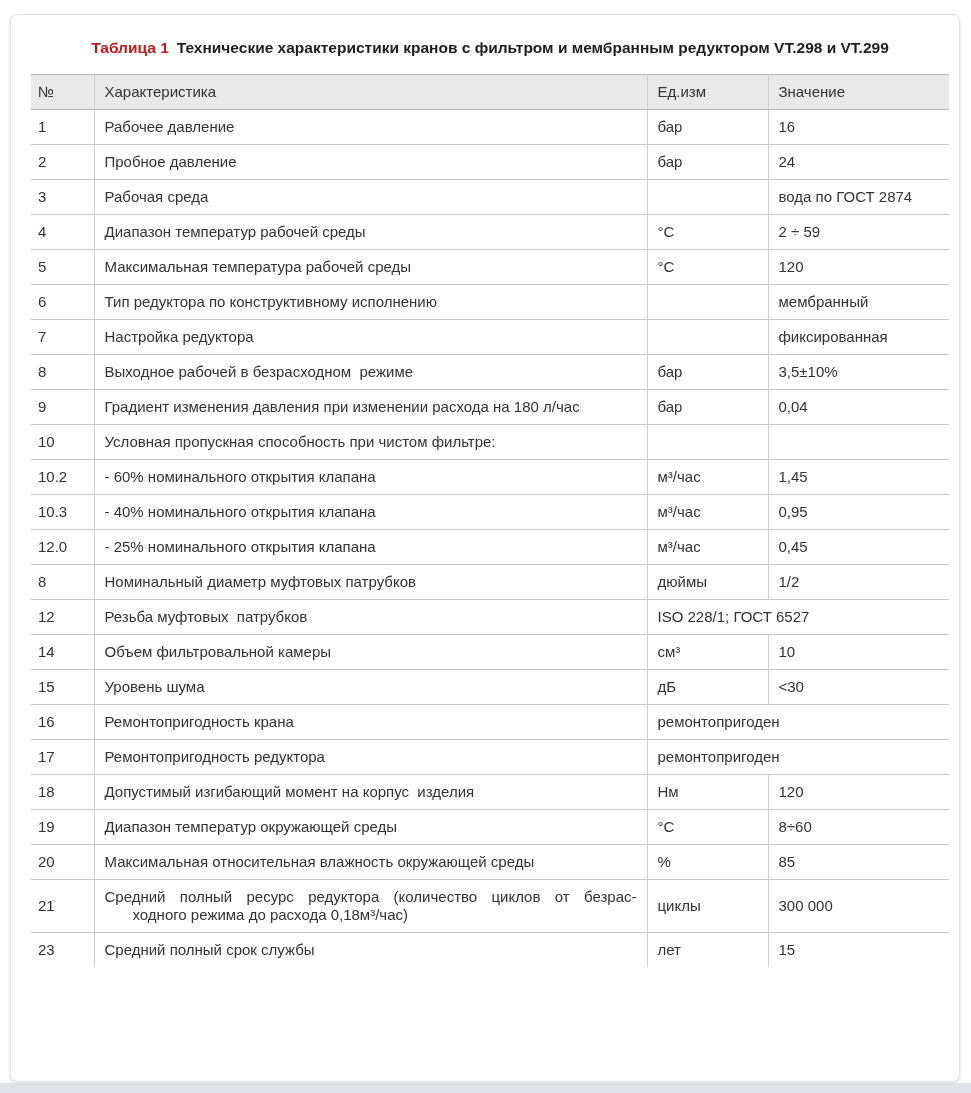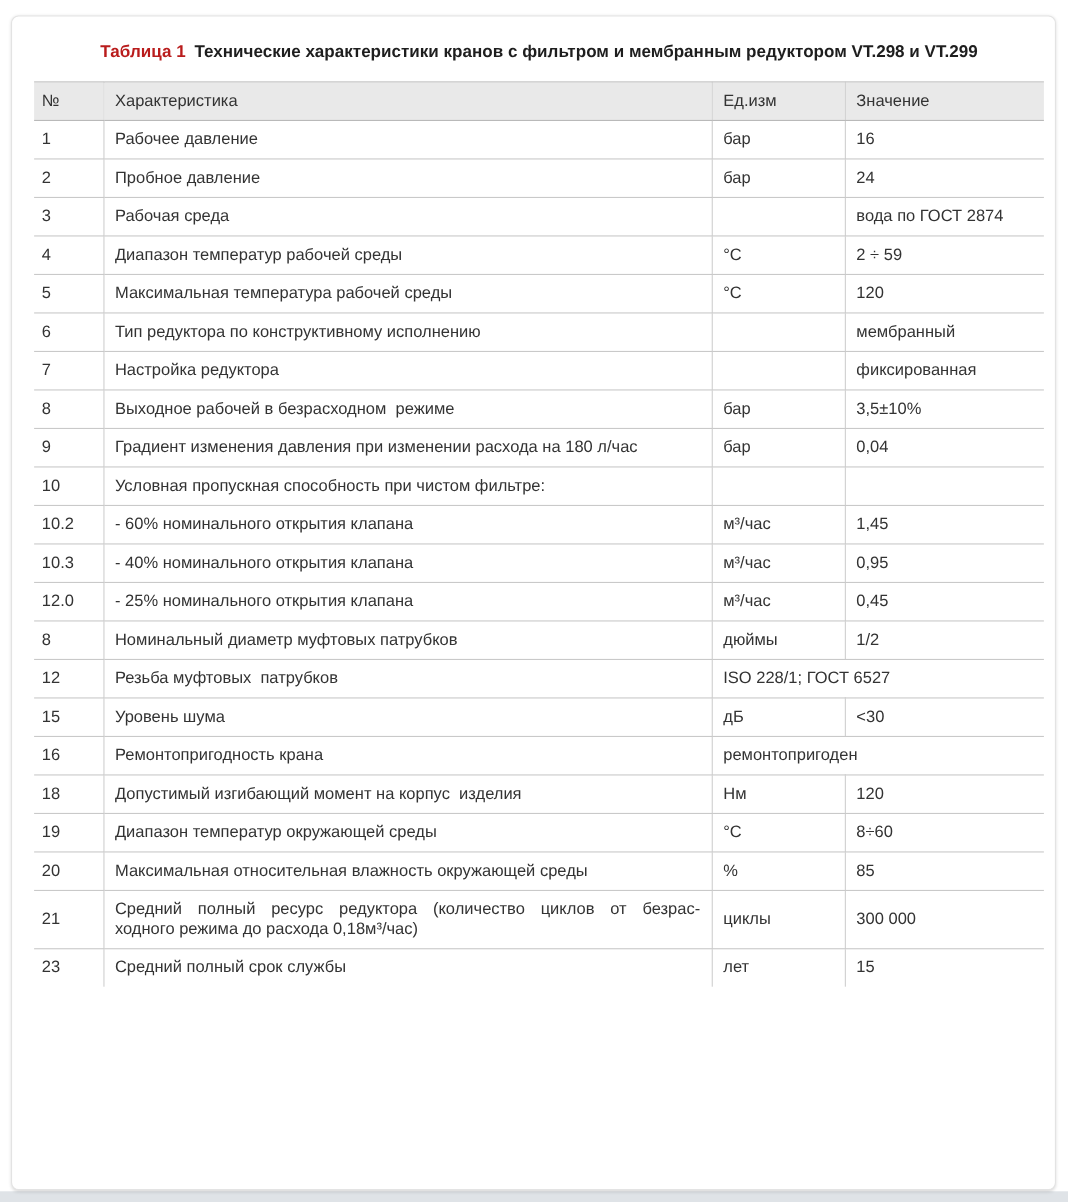--- a/index.html
+++ b/index.html
@@ -54,21 +54,21 @@
   .spec thead th {
     background: #e9e9e9;
     border-top: 1px solid #b9b9b9;
     border-bottom: 1px solid #b9b9b9;
   }
   .spec tbody td { border-bottom: 1px solid #c9c9c9; }
   .spec tbody tr:last-child td { border-bottom: none; }
   .v-r { border-right: 1px solid #cfcfcf; }
   .col-name { white-space: pre-wrap; }
   .jline { display: block; text-align: justify; text-align-last: justify; }
-  .nline { display: block; }
+  .nline { display: block; margin-left: 28px; }
 </style>
 </head>
 <body>
 
 <div class="bottom-strip"></div>
 
 <div class="card">
   <div class="caption"><span class="caption-label">Таблица 1</span><span class="caption-title">Технические характеристики кранов с фильтром и мембранным редуктором VT.298 и VT.299</span></div>
 
   <table class="spec">
@@ -170,31 +170,42 @@
           <td class="col-name v-r">Номинальный диаметр муфтовых патрубков</td>
           <td class="col-unit v-r">дюймы</td>
           <td class="col-value">1/2</td>
         </tr>
         <tr>
           <td class="col-num v-r">12</td>
           <td class="col-name v-r">Резьба муфтовых  патрубков</td>
           <td colspan="2" class="col-unit">ISO 228/1; ГОСТ 6527</td>
         </tr>
         <tr>
+          <td class="col-num v-r">14</td>
+          <td class="col-name v-r">Объем фильтровальной камеры</td>
+          <td class="col-unit v-r">см³</td>
+          <td class="col-value">10</td>
+        </tr>
+        <tr>
           <td class="col-num v-r">15</td>
           <td class="col-name v-r">Уровень шума</td>
           <td class="col-unit v-r">дБ</td>
           <td class="col-value">&lt;30</td>
         </tr>
         <tr>
           <td class="col-num v-r">16</td>
           <td class="col-name v-r">Ремонтопригодность крана</td>
           <td colspan="2" class="col-unit">ремонтопригоден</td>
         </tr>
         <tr>
+          <td class="col-num v-r">17</td>
+          <td class="col-name v-r">Ремонтопригодность редуктора</td>
+          <td colspan="2" class="col-unit">ремонтопригоден</td>
+        </tr>
+        <tr>
           <td class="col-num v-r">18</td>
           <td class="col-name v-r">Допустимый изгибающий момент на корпус  изделия</td>
           <td class="col-unit v-r">Нм</td>
           <td class="col-value">120</td>
         </tr>
         <tr>
           <td class="col-num v-r">19</td>
           <td class="col-name v-r">Диапазон температур окружающей среды</td>
           <td class="col-unit v-r">°С</td>
           <td class="col-value">8÷60</td>

